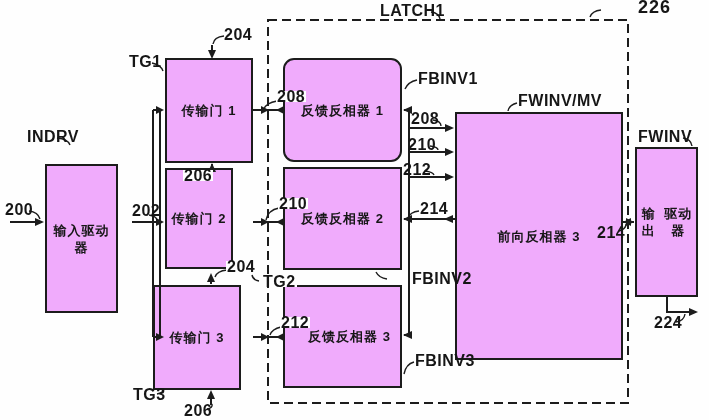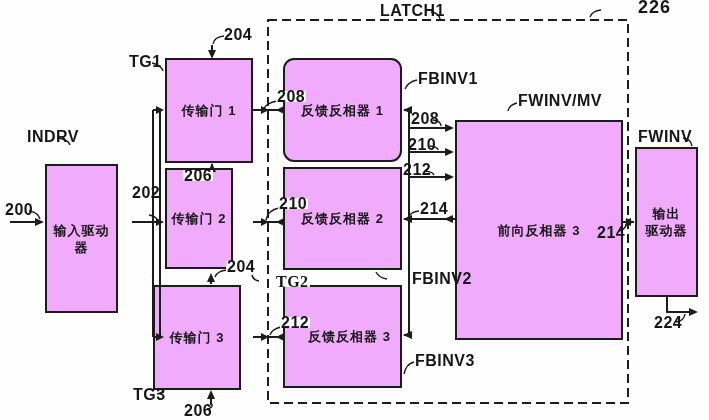--- a/index.html
+++ b/index.html
@@ -36,25 +36,25 @@
   <div class="box" style="left:283px;top:58px;width:119px;height:104px;border-radius:11px;">
     <span class="boxtext">反馈反相器 1</span>
   </div>
   <div class="box" style="left:283px;top:167px;width:119px;height:103px;">
     <span class="boxtext">反馈反相器 2</span>
   </div>
   <div class="box" style="left:283px;top:285px;width:119px;height:103px;padding-left:14px;">
     <span class="boxtext">反馈反相器 3</span>
   </div>
 
-  <div class="box" style="left:455px;top:112px;width:168px;height:220px;margin-top:8px;">
+  <div class="box" style="left:455px;top:112px;width:168px;height:248px;">
     <span class="boxtext">前向反相器 3</span>
   </div>
 
-  <div class="box" style="left:635px;top:147px;width:63px;height:150px;flex-direction:column;">
+  <div class="box" style="left:635px;top:147px;width:63px;height:150px;flex-direction:row;">
     <span class="boxtext">输出</span>
     <span class="boxtext">驱动器</span>
   </div>
 
   <svg class="wires" width="709" height="420" viewBox="0 0 709 420">
     <g stroke="#1c1c1c" stroke-width="2" fill="none">
 
       <path d="M10 222 H36"></path>
 
       <path d="M132 222 H153"></path>
@@ -144,27 +144,27 @@
     </g>
 
     <rect x="268" y="20" width="360" height="383" fill="none" stroke="#1c1c1c" stroke-width="2" stroke-dasharray="9 5"></rect>
   </svg>
 
   <span class="lbl" style="left:380px;top:5px;">LATCH1</span>
   <span class="lbl big" style="left:602px;top:2px;">226</span>
 
   <span class="lbl" style="left:27px;top:131px;">INDRV</span>
   <span class="lbl" style="left:5px;top:204px;">200</span>
-  <span class="lbl" style="left:132px;top:187px;">202</span>
+  <span class="lbl" style="left:132px;top:205px;">202</span>
 
   <span class="lbl" style="left:129px;top:56px;">TG1</span>
   <span class="lbl" style="left:224px;top:29px;">204</span>
   <span class="lbl bg" style="left:183px;top:170px;">206</span>
   <span class="lbl bg" style="left:226px;top:261px;">204</span>
-  <span class="lbl bg" style="left:275px;top:276px;font-family:Liberation Serif, serif;">TG2</span>
+  <span class="lbl bg" style="left:262px;top:276px;">TG2</span>
   <span class="lbl" style="left:133px;top:389px;">TG3</span>
   <span class="lbl" style="left:184px;top:405px;">206</span>
 
   <span class="lbl bg" style="left:276px;top:91px;">208</span>
   <span class="lbl bg" style="left:278px;top:198px;">210</span>
   <span class="lbl bg" style="left:280px;top:317px;">212</span>
 
   <span class="lbl" style="left:418px;top:73px;">FBINV1</span>
   <span class="lbl" style="left:388px;top:273px;padding-left:24px;">FBINV2</span>
   <span class="lbl" style="left:415px;top:355px;">FBINV3</span>

